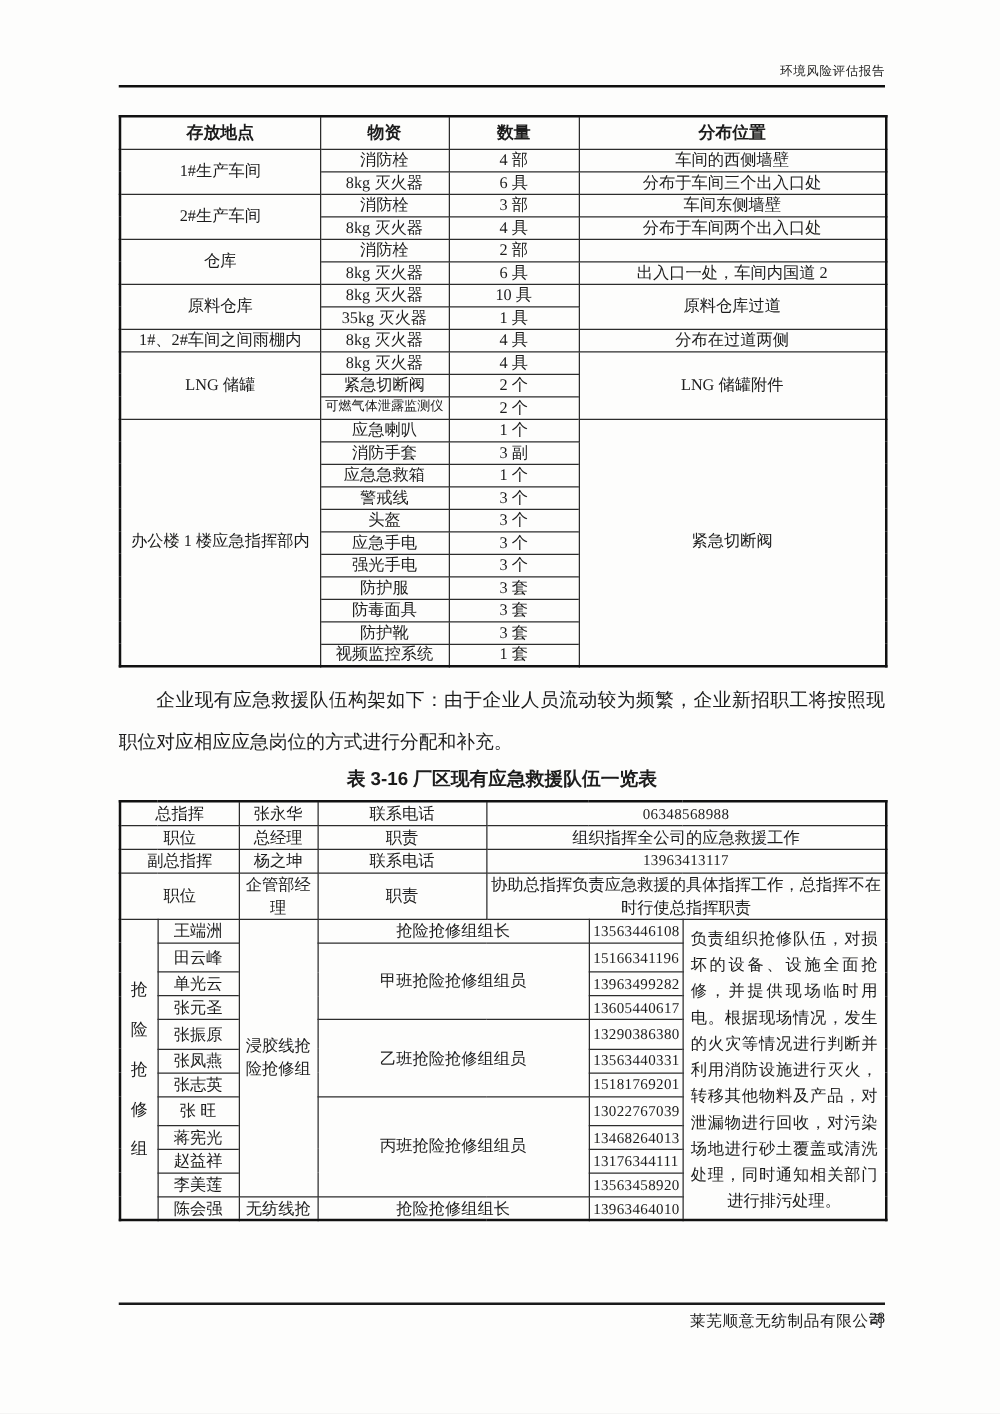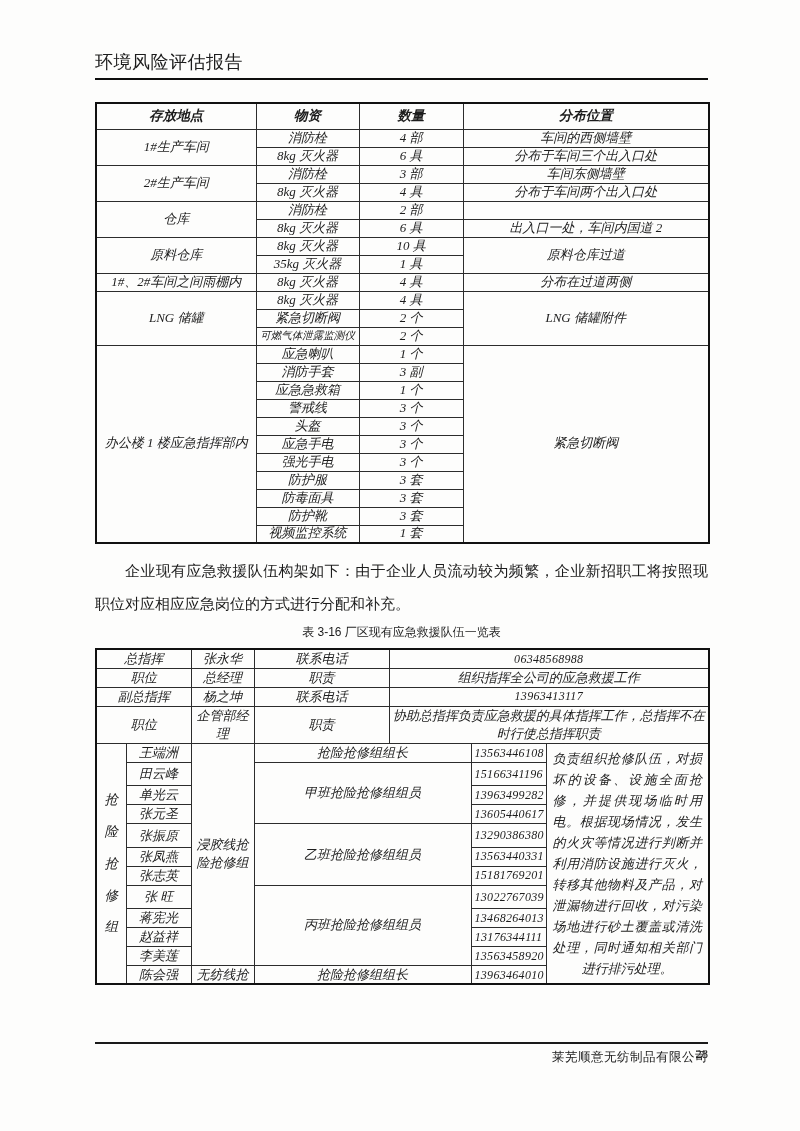--- a/index.html
+++ b/index.html
@@ -3,35 +3,35 @@
 <meta charset="utf-8">
 <style>
   html,body{margin:0;padding:0;background:#e8e8e8;}
   .page{
     width:800px;height:1131px;background:#fdfdfc;position:relative;
     font-family:"Liberation Serif","DejaVu Serif",serif;color:#1c1c1c;
     overflow:hidden;box-sizing:border-box;
   }
   .content{position:absolute;left:95px;top:50px;width:613px;}
   
-  .runhead{ font-size:18px;letter-spacing:.5px;
+  .runhead{ text-align:right;font-size:10px;letter-spacing:.5px;
     padding-bottom:4px;border-bottom:2.5px solid #0e0e0e;}
   
   table{border-collapse:collapse;table-layout:fixed;width:613px;}
-  table.t{border:2px solid #111;font-style:italic;}
+  table.t{border:2px solid #111;}
   .t th,.t td{border:1px solid #2c2c2c;text-align:center;vertical-align:middle;
     padding:0 3px;overflow:hidden;box-sizing:border-box;}
   .t1{margin-top:22px;}
   .t1 th{font-size:13.5px;font-weight:bold;height:26px;}
   .t1 td{font-size:13px;height:18px;line-height:1.15;}
   .t1 td.small{font-size:10.5px;white-space:nowrap;}
   
   .para{font-size:15px;line-height:2.2;text-align:justify;text-indent:2em;
     margin:11px 0 0 0;}
-  .tbl-caption{font-size:12px;font-weight:normal;text-align:center;margin:3px 0 7px 0;
+  .tbl-caption{font-size:15px;font-weight:bold;text-align:center;margin:3px 0 7px 0;
     font-family:"Liberation Sans","DejaVu Sans",sans-serif;}
   
   .t2 td{font-size:13px;height:19px;line-height:1.35;}
   .t2 td.num{font-size:12px;letter-spacing:.3px;}
   .t2 td.duty{font-size:13px;text-align:justify;text-align-last:center;
     line-height:1.62;padding:4px 6px;}
   .t2 td.vlabel div{width:15px;margin:0 auto;word-break:break-all;
     line-height:2.35;text-align:center;font-size:13.5px;}
   .t2 td.wrapcell{line-height:1.4;}
   

